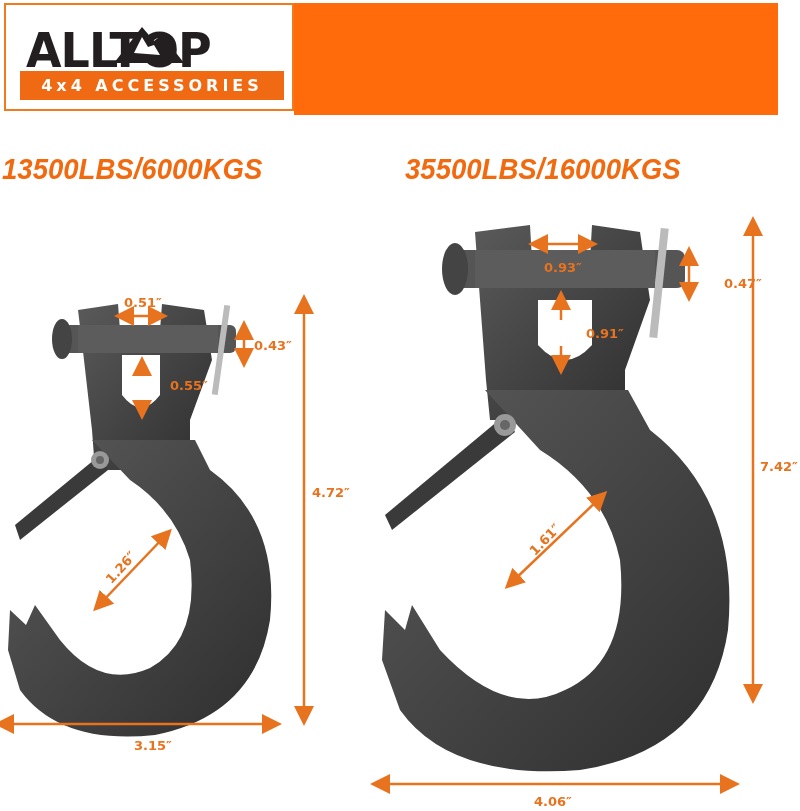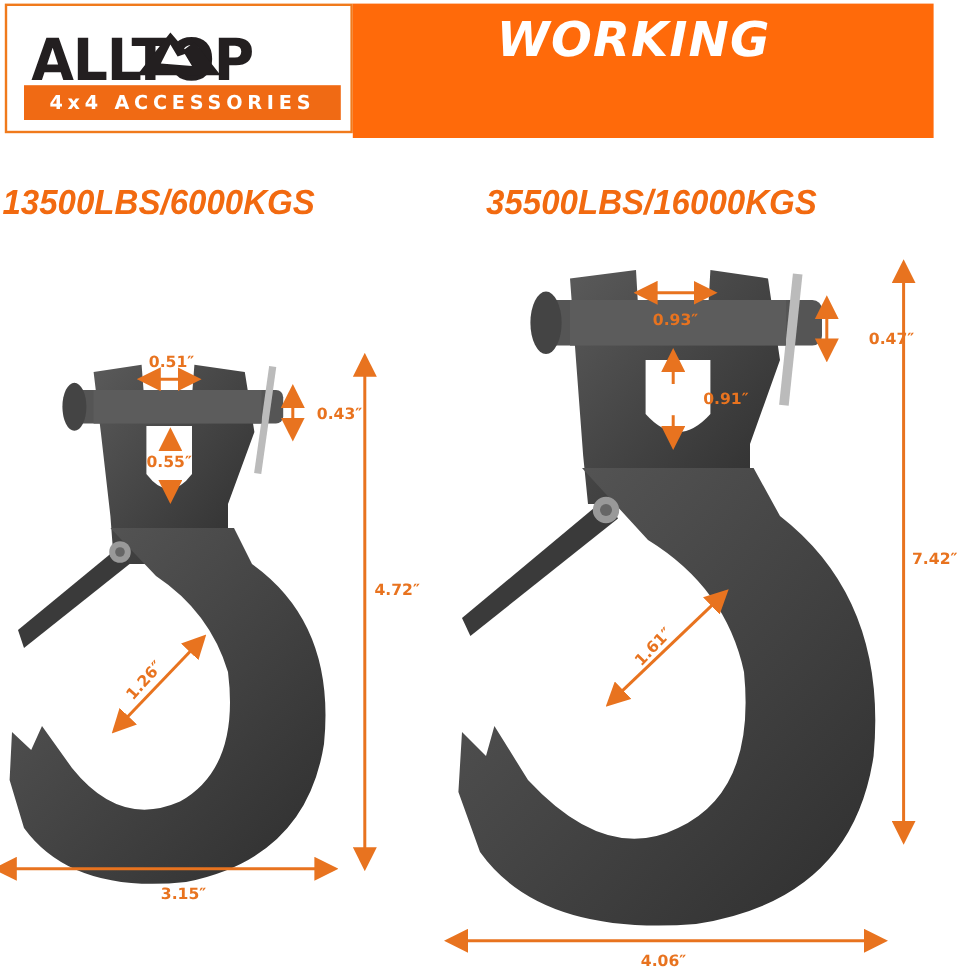--- a/index.html
+++ b/index.html
@@ -21,21 +21,20 @@
 <div class="header">
   <div class="logo-box">
     <div class="logo-word">ALLTOP</div>
     <svg class="logo-mtn" width="80" height="40" viewBox="0 0 80 40" style="left:108px;top:18px;">
       <polygon points="0,40 28,4 40,18 48,12 70,40" fill="#231f20"></polygon>
       <polygon points="20,30 28,14 34,24 40,22 46,32" fill="#ffffff"></polygon>
     </svg>
     <div class="logo-sub">4x4 ACCESSORIES</div>
   </div>
   <div class="title-box">
-    <div class="title-line" style="top:8px;">WORKING</div>
   </div>
 </div>
 
 <div class="wll" style="left:2px;top:153px;">13500LBS/6000KGS</div>
 <div class="wll" style="left:405px;top:153px;">35500LBS/16000KGS</div>
 
 <svg width="800" height="811">
   <defs>
     <marker id="ah" markerWidth="8" markerHeight="8" refX="4" refY="4" orient="auto-start-reverse">
       <path d="M0,0 L8,4 L0,8 Z" fill="#e8731f"></path>
@@ -93,22 +92,22 @@
     <line x1="689" y1="256" x2="689" y2="292" marker-start="url(#ah)" marker-end="url(#ah)"></line>
     <line x1="561" y1="300" x2="561" y2="320" marker-start="url(#ah)"></line>
     <line x1="561" y1="346" x2="561" y2="365" marker-end="url(#ah)"></line>
     <line x1="512" y1="582" x2="600" y2="498" marker-start="url(#ah)" marker-end="url(#ah)"></line>
     <line x1="753" y1="226" x2="753" y2="694" marker-start="url(#ah)" marker-end="url(#ah)"></line>
     <line x1="380" y1="708" x2="730" y2="708" marker-start="url(#ah)" marker-end="url(#ah)" transform="translate(0,76)"></line>
   </g>
 </svg>
 
 <div class="dim" style="left:124px;top:295px;">0.51″</div>
-<div class="dim" style="left:264px;top:338px;">0.43″</div>
-<div class="dim" style="left:122px;top:378px;">0.55″</div>
+<div class="dim" style="left:254px;top:338px;">0.43″</div>
+<div class="dim" style="left:122px;top:378px;padding-left:48px;">0.55″</div>
 <div class="dim" style="left:102px;top:560px;transform:rotate(-48deg);">1.26″</div>
 <div class="dim" style="left:312px;top:485px;text-align:center;">4.72″</div>
 <div class="dim" style="left:134px;top:738px;">3.15″</div>
 
 <div class="dim" style="left:544px;top:228px;margin-top:32px;">0.93″</div>
 <div class="dim" style="left:724px;top:276px;">0.47″</div>
 <div class="dim" style="left:542px;top:326px;margin-left:44px;">0.91″</div>
 <div class="dim" style="left:526px;top:532px;transform:rotate(-46deg);">1.61″</div>
 <div class="dim" style="left:760px;top:459px;">7.42″</div>
 <div class="dim" style="left:534px;top:794px;">4.06″</div>

